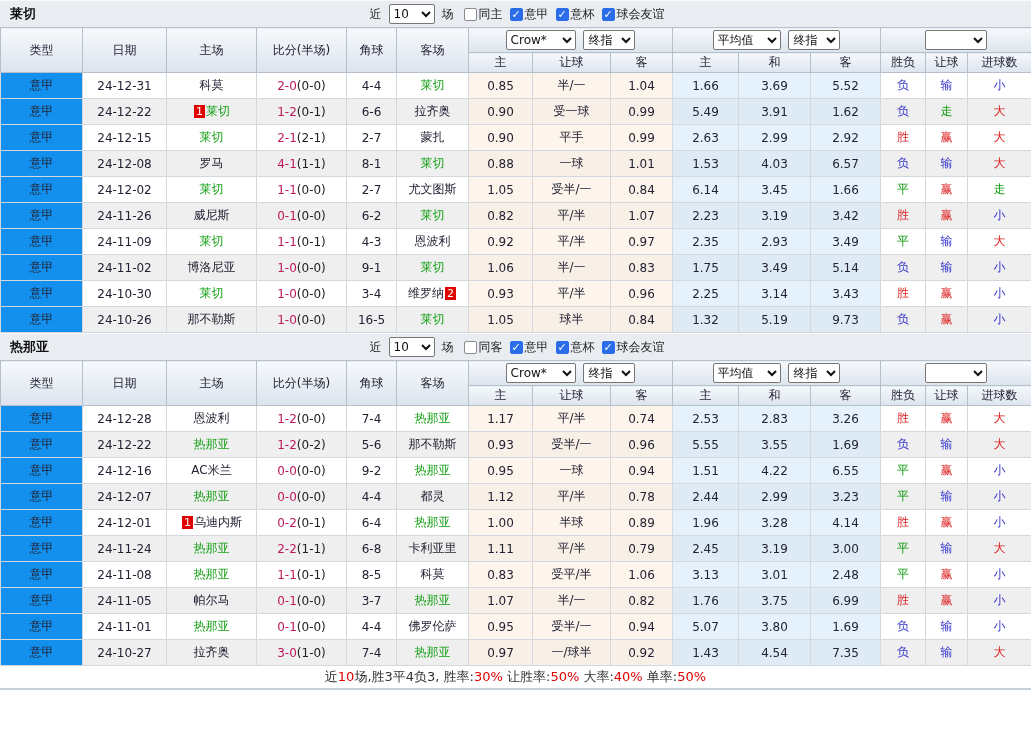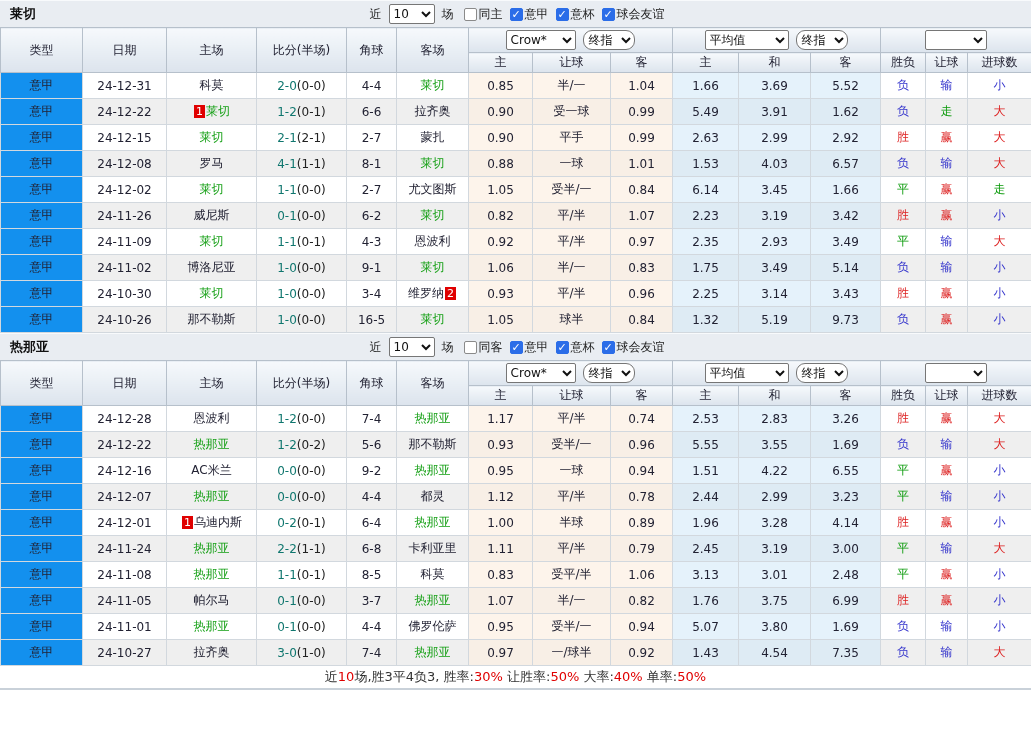--- a/index.html
+++ b/index.html
@@ -26,27 +26,27 @@
   .cbx.on{background:#2b6de8;border-color:#2b6de8;}
   .sel{font-size:12px;height:20px;border:1px solid #767676;background:#fff;border-radius:2px;font-family:inherit;color:#111;}
   .near-sel{width:46px;margin:0 4px;}
 
   
   .grid{border-collapse:collapse;width:1031px;table-layout:fixed;}
   .grid thead th{background:linear-gradient(#f6f9fc,#dce4ed);border:1px solid #b6c0cb;font-weight:normal;color:#223;padding:1px 0;font-size:12px;}
   .grid thead tr:first-child th{height:22px;}
   .grid thead tr:last-child th{height:17px;}
   .gh .sel{margin:0 2px;}
-  .w70{width:70px;} .w52{width:52px;border-radius:9px;} .w84{width:84px;} .w62{width:62px;padding-left:48px;}
+  .w70{width:70px;} .w52{width:52px;} .w84{width:68px;} .w62{width:62px;padding-left:48px;}
   .grid td{border:1px solid #d2d8de;text-align:center;font-size:12px;color:#223;height:25px;overflow:hidden;white-space:nowrap;padding:0 1px;}
   .grid tbody tr:nth-child(even){background:#efefef;}
   .lg{background:#1390ee;color:#fff;}
   .ta{background:rgba(252,240,226,0.7);}
   .tb{background:rgba(208,231,248,0.55);}
-  .sc{color:#0f766e;}
+  .sc{color:#be185d;}
   .hf{color:#222;}
   .focus{color:#16a016;}
   .badge{background:#e00000;color:#fff;font-size:11px;line-height:13px;padding:0 2px;margin:0 1px;display:inline-block;}
 
   
   .summary{height:22px;line-height:22px;text-align:center;font-size:13px;color:#333;background:#fff;border-bottom:2px solid #c9d1d9;}
   .summary .red{color:#e00000;}
 </style>
 </head>
 <body>

